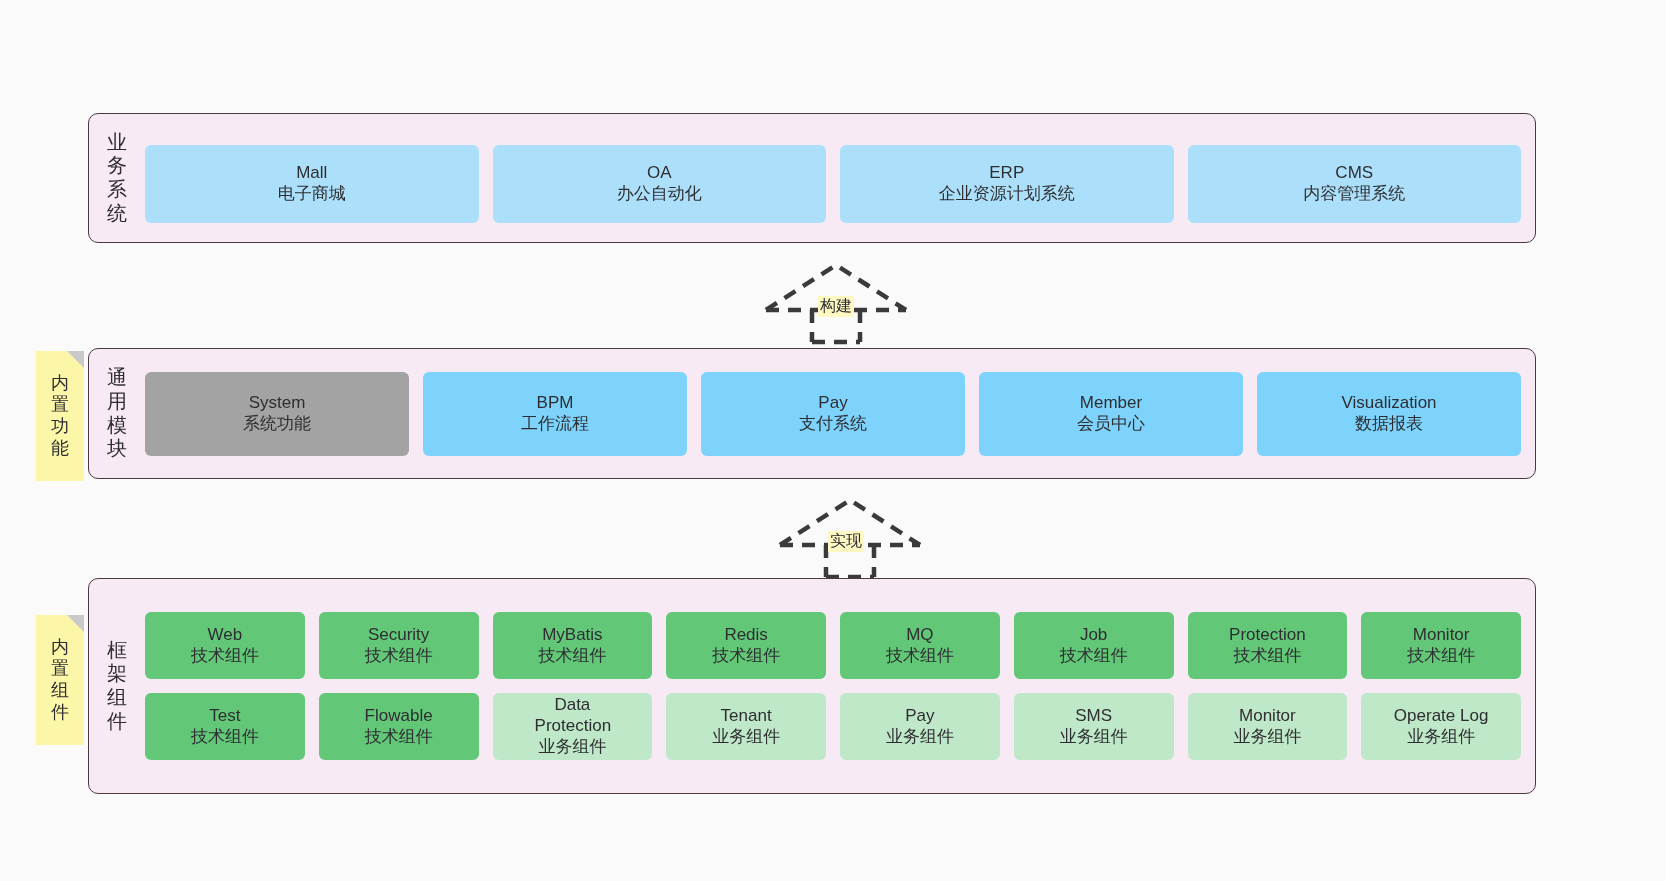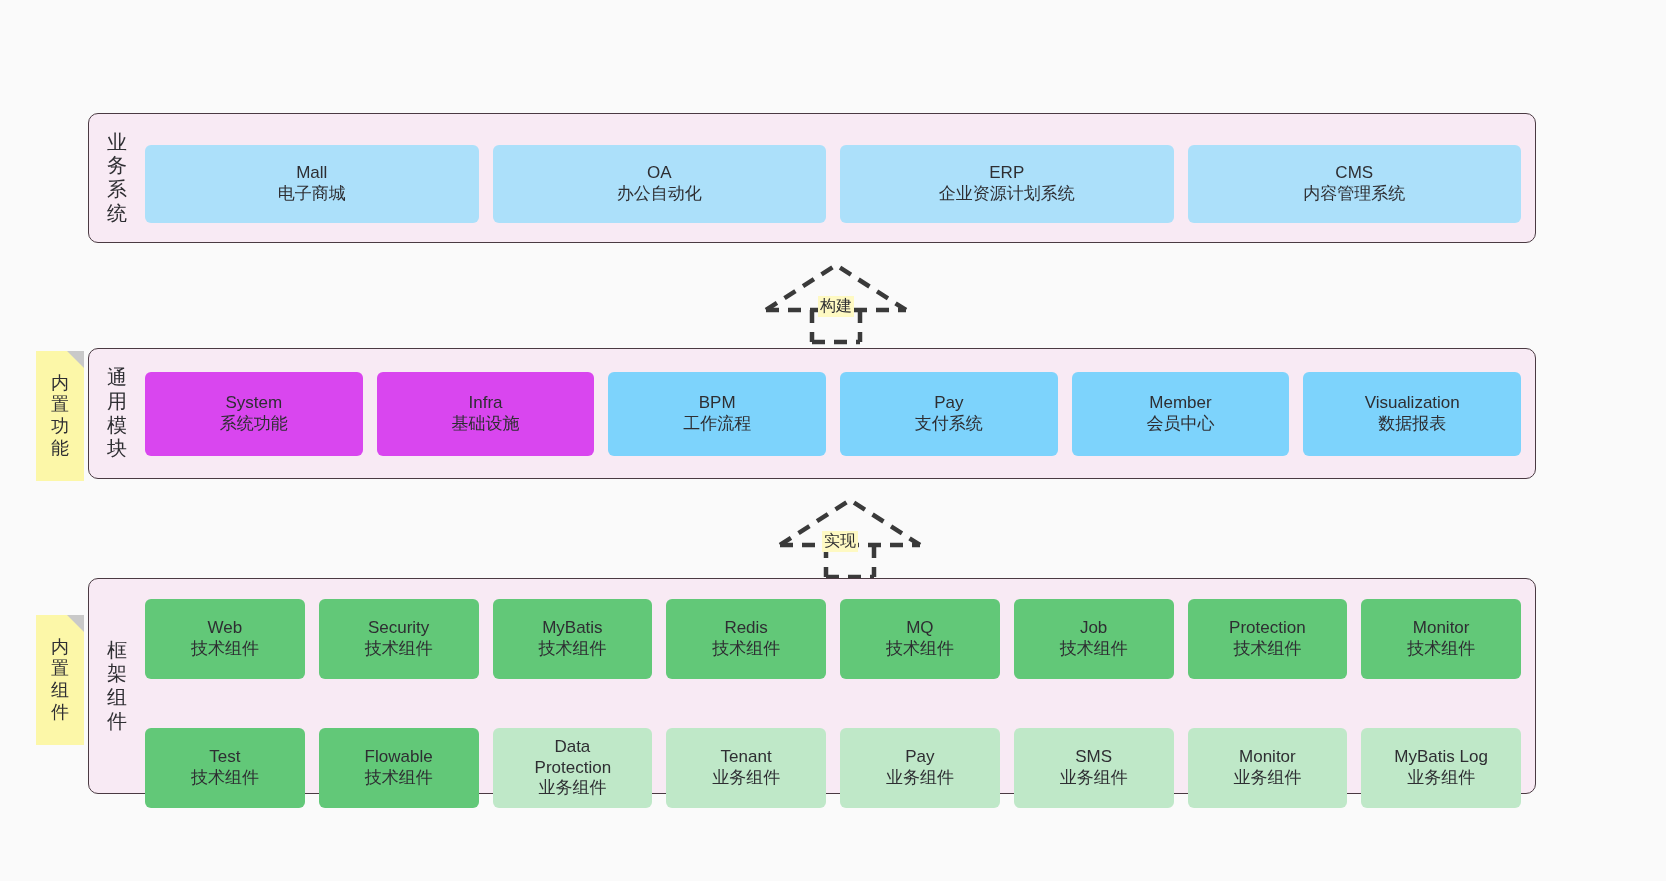--- a/index.html
+++ b/index.html
@@ -74,25 +74,25 @@
     font-size: 17px;
     line-height: 1.22;
     padding: 4px 6px;
     user-select: none;
   }
   .node .t-en { display: block; }
   .node .t-cn { display: block; }
 
   .h-biz   { height: 78px; }
   .h-mod   { height: 84px; }
-  .h-frame { height: 80px; margin-top: 35px; }
+  .h-frame { height: 67px; }
 
   
   .c-blue       { background: #ace0fa; margin-top: 11px; }
-  .c-red        { background: #d946ef; }
+  .c-red        { background: #a3a3a3; }
   .c-pink       { background: #7dd3fc; }
   .c-green      { background: #62c878; }
   .c-greenlight { background: #bfe8c8; }
 
   
   .note {
     position: absolute;
     width: 48px;
     background: #fcf7a8;
     color: #2e2e32;
@@ -191,24 +191,20 @@
       <span>模</span>
       <span>块</span>
     </div>
 
     <div class="boxes">
       <div class="boxrow">
         <div class="node c-red h-mod" style="flex:1">
           <span class="t-en">System</span>
           <span class="t-cn">系统功能</span>
         </div>
-        <div class="node c-red h-mod" style="flex:1">
-          <span class="t-en">Infra</span>
-          <span class="t-cn">基础设施</span>
-        </div>
         <div class="node c-pink h-mod" style="flex:1">
           <span class="t-en">BPM</span>
           <span class="t-cn">工作流程</span>
         </div>
         <div class="node c-pink h-mod" style="flex:1">
           <span class="t-en">Pay</span>
           <span class="t-cn">支付系统</span>
         </div>
         <div class="node c-pink h-mod" style="flex:1">
           <span class="t-en">Member</span>
@@ -223,21 +219,21 @@
   </div>
 
   <div class="arrow" style="left:770px; top:495px; width:160px; height:80px;">
     <svg width="160" height="80" viewBox="0 0 160 80" aria-hidden="true">
       <path d="M 10 50 L 80 5 L 150 50" fill="none" stroke="#3a3a3a" stroke-width="4.5" stroke-dasharray="13 9" stroke-linecap="butt"></path>
       <path d="M 10 50 L 150 50" fill="none" stroke="#3a3a3a" stroke-width="4.5" stroke-dasharray="13 9" stroke-linecap="butt"></path>
       <path d="M 56 50 L 56 82" fill="none" stroke="#3a3a3a" stroke-width="4.5" stroke-dasharray="13 9"></path>
       <path d="M 104 50 L 104 82" fill="none" stroke="#3a3a3a" stroke-width="4.5" stroke-dasharray="13 9"></path>
       <path d="M 56 82 L 104 82" fill="none" stroke="#3a3a3a" stroke-width="4.5" stroke-dasharray="13 9"></path>
     </svg>
-    <div class="arrow-label" style="left:52px; top:36px;text-align:right;">实现</div>
+    <div class="arrow-label" style="left:58px; top:36px;text-align:right;">实现</div>
   </div>
 
   <div class="note" style="left:36px; top:615px; height:130px;">
     <div class="fold"></div>
     <span>内</span>
     <span>置</span>
     <span>组</span>
     <span>件</span>
   </div>
 
@@ -329,21 +325,21 @@
             <span class="t-cn">业务组件</span>
           </div>
         </div>
 
         <div class="col">
           <div class="node c-green h-frame">
             <span class="t-en">Monitor</span>
             <span class="t-cn">技术组件</span>
           </div>
           <div class="node c-greenlight h-frame">
-            <span class="t-en">MyBatis Log</span>
+            <span class="t-en">Operate Log</span>
             <span class="t-cn">业务组件</span>
           </div>
         </div>
 
       </div>
     </div>
   </div>
 
 </div>
 

